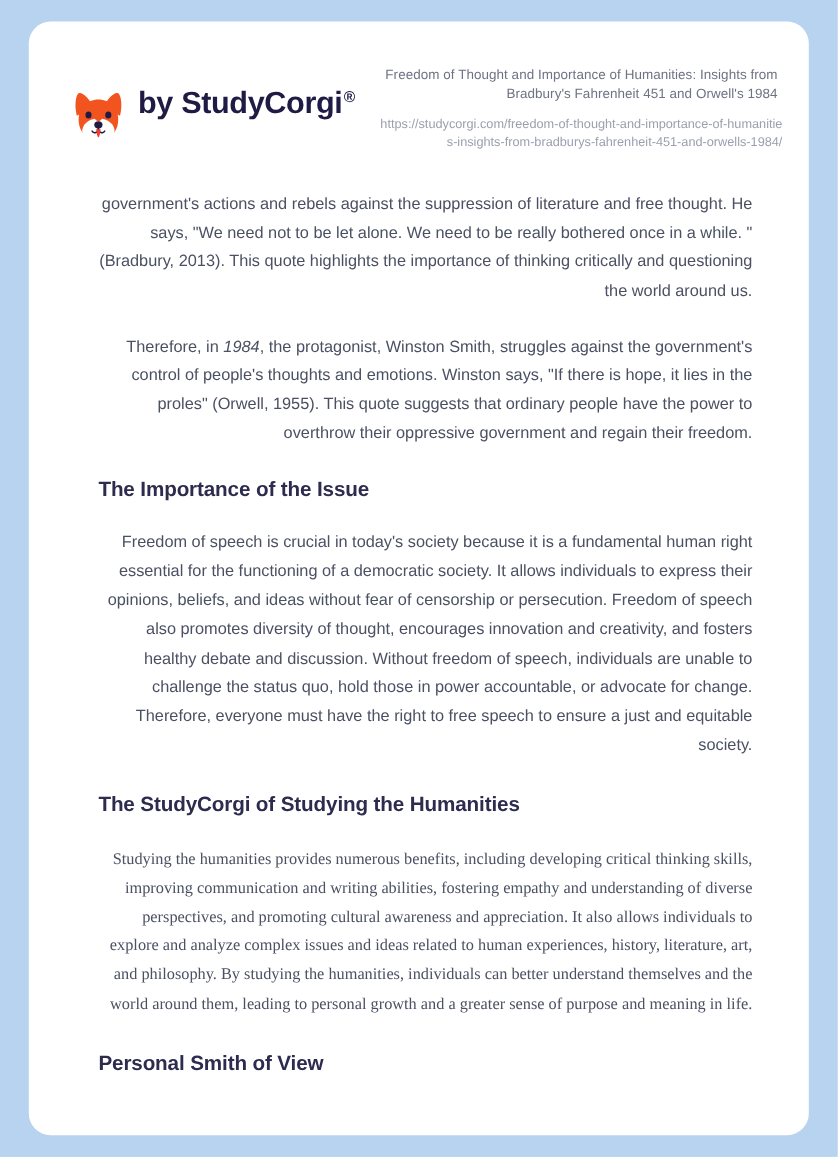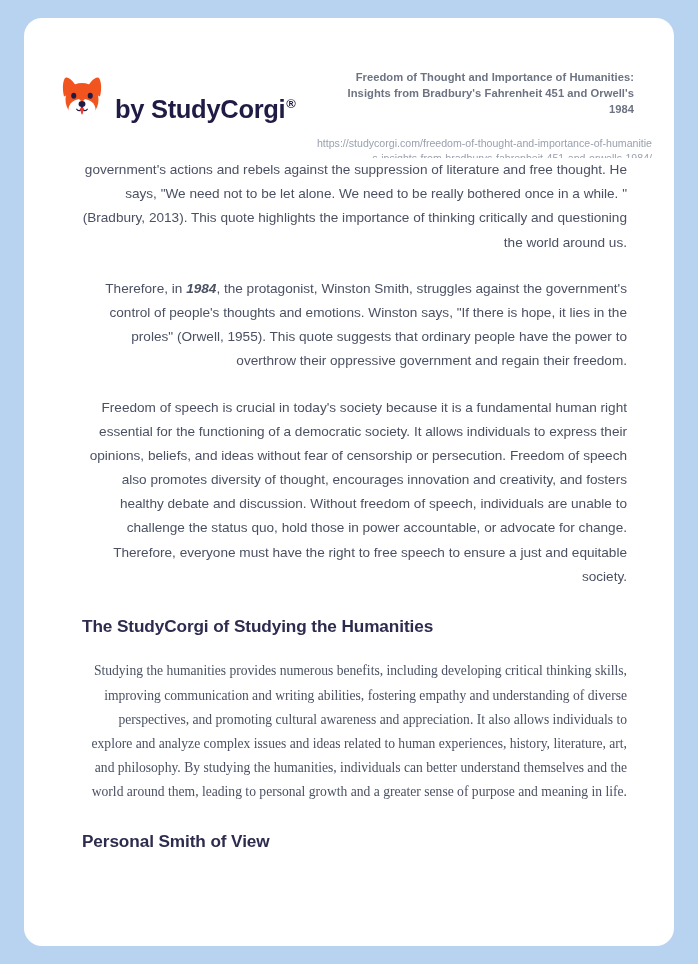--- a/index.html
+++ b/index.html
@@ -36,21 +36,21 @@
     height: 140px;
     padding: 0 22px 0 34px;
     display: flex;
     align-items: flex-start;
     justify-content: space-between;
     box-sizing: border-box;
     overflow: hidden;
   }
   .brand {
     display: flex;
-    align-items: flex-end;
+    align-items: flex-start;
     gap: 9px;
     margin-top: 56px;
     flex: 0 0 auto;
   }
   .corgi {
     width: 48px;
     height: 48px;
     flex: 0 0 auto;
     display: block;
   }
@@ -72,25 +72,25 @@
     margin-left: 1px;
   }
   .header-right {
     margin-top: 34px;
     text-align: right;
     width: 340px;
     flex: 0 0 auto;
   }
   .doc-title {
     font-size: 11.2px;
-    font-weight: bold;
+    font-weight: normal;
     color: #6d7383;
     line-height: 1.42;
     letter-spacing: 0.05px;
-    margin: 18px;
+    margin: 4px;
   }
   .doc-url {
     margin-top: 9px;
     font-size: 10.6px;
     color: #9aa0ae;
     line-height: 1.46;
     word-break: break-all;
     max-height: 31px;
     overflow: hidden;
   }
@@ -116,21 +116,20 @@
     color: #2d2b4e;
     margin: 26px 0 22px 0;
     line-height: 1.3;
     letter-spacing: -0.1px;
   }
   .doc-body h2.first {
     margin-top: 14px;
   }
   em {
     font-style: italic;
-    font-weight: bold;
   }
 </style>
 </head>
 <body>
 
 <div id="page">
   <div class="paper">
 
     <div class="doc-header">
 
@@ -165,20 +164,21 @@
       </div>
 
     </div>
 
     <div class="doc-body">
 
       <p>government's actions and rebels against the suppression of literature and free thought. He says, "We need not to be let alone. We need to be really bothered once in a while. " (Bradbury, 2013). This quote highlights the importance of thinking critically and questioning the world around us.</p>
 
       <p><span>Therefore, in </span><em>1984</em><span>, the protagonist, Winston Smith, struggles against the government's control of people's thoughts and emotions. Winston says, "If there is hope, it lies in the proles" (Orwell, 1955). This quote suggests that ordinary people have the power to overthrow their oppressive government and regain their freedom.</span></p>
 
+      <h2 class="first">The Importance of the Issue</h2>
 
       <p>Freedom of speech is crucial in today's society because it is a fundamental human right essential for the functioning of a democratic society. It allows individuals to express their opinions, beliefs, and ideas without fear of censorship or persecution. Freedom of speech also promotes diversity of thought, encourages innovation and creativity, and fosters healthy debate and discussion. Without freedom of speech, individuals are unable to challenge the status quo, hold those in power accountable, or advocate for change. Therefore, everyone must have the right to free speech to ensure a just and equitable society.</p>
 
       <h2>The StudyCorgi of Studying the Humanities</h2>
 
       <p class="tight">Studying the humanities provides numerous benefits, including developing critical thinking skills, improving communication and writing abilities, fostering empathy and understanding of diverse perspectives, and promoting cultural awareness and appreciation. It also allows individuals to explore and analyze complex issues and ideas related to human experiences, history, literature, art, and philosophy. By studying the humanities, individuals can better understand themselves and the world around them, leading to personal growth and a greater sense of purpose and meaning in life.</p>
 
       <h2>Personal Smith of View</h2>
 
     </div>

